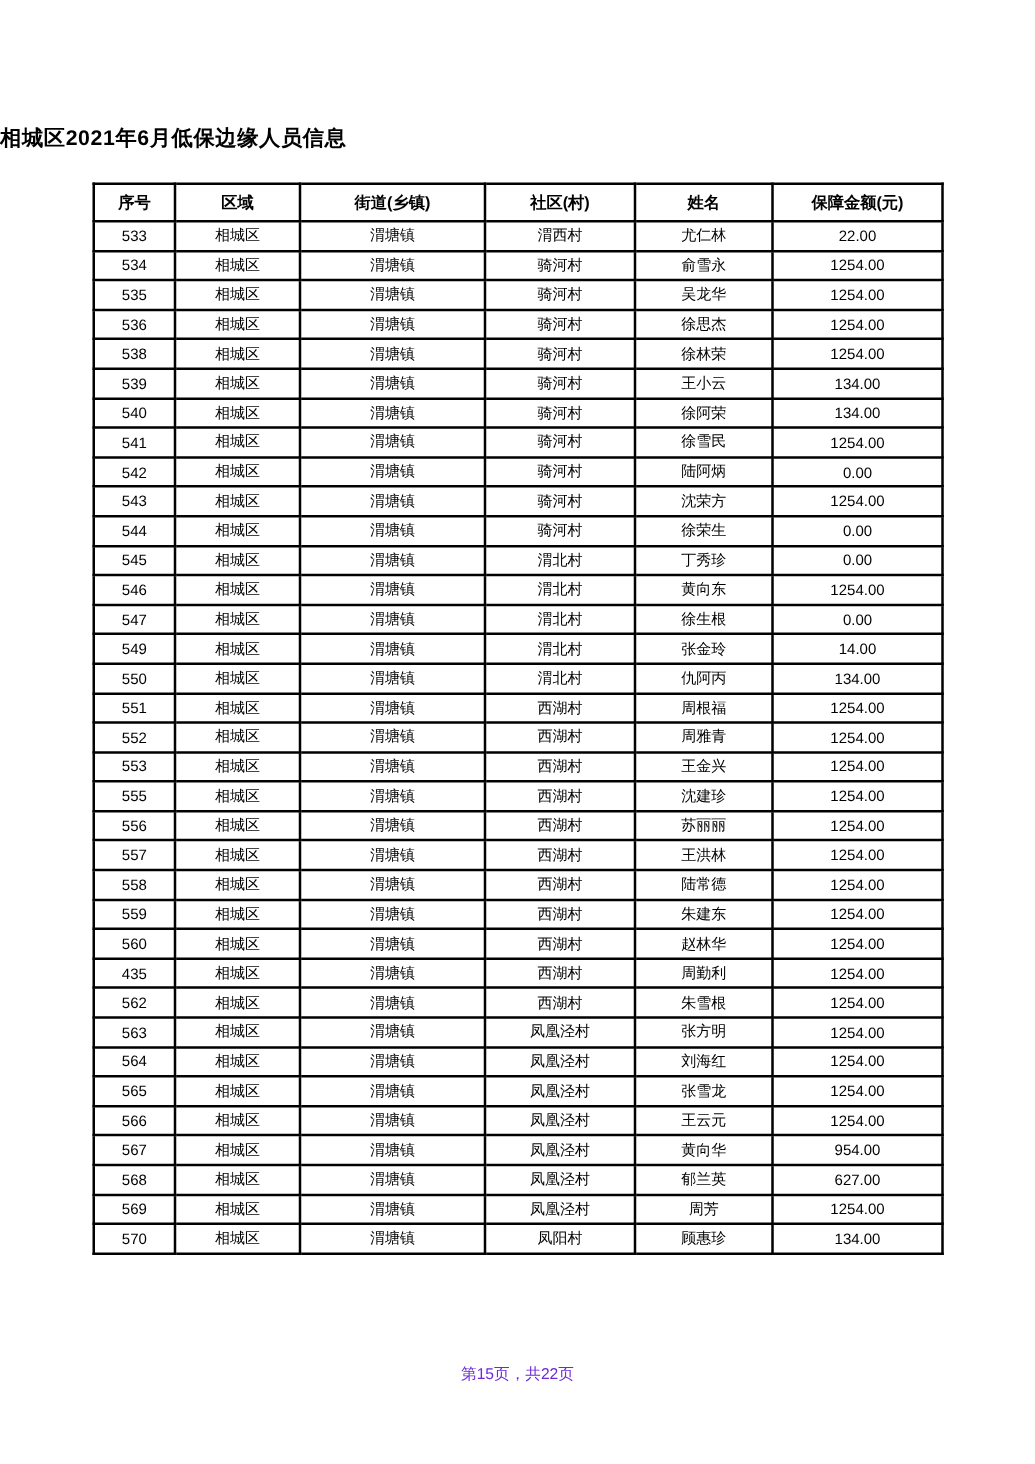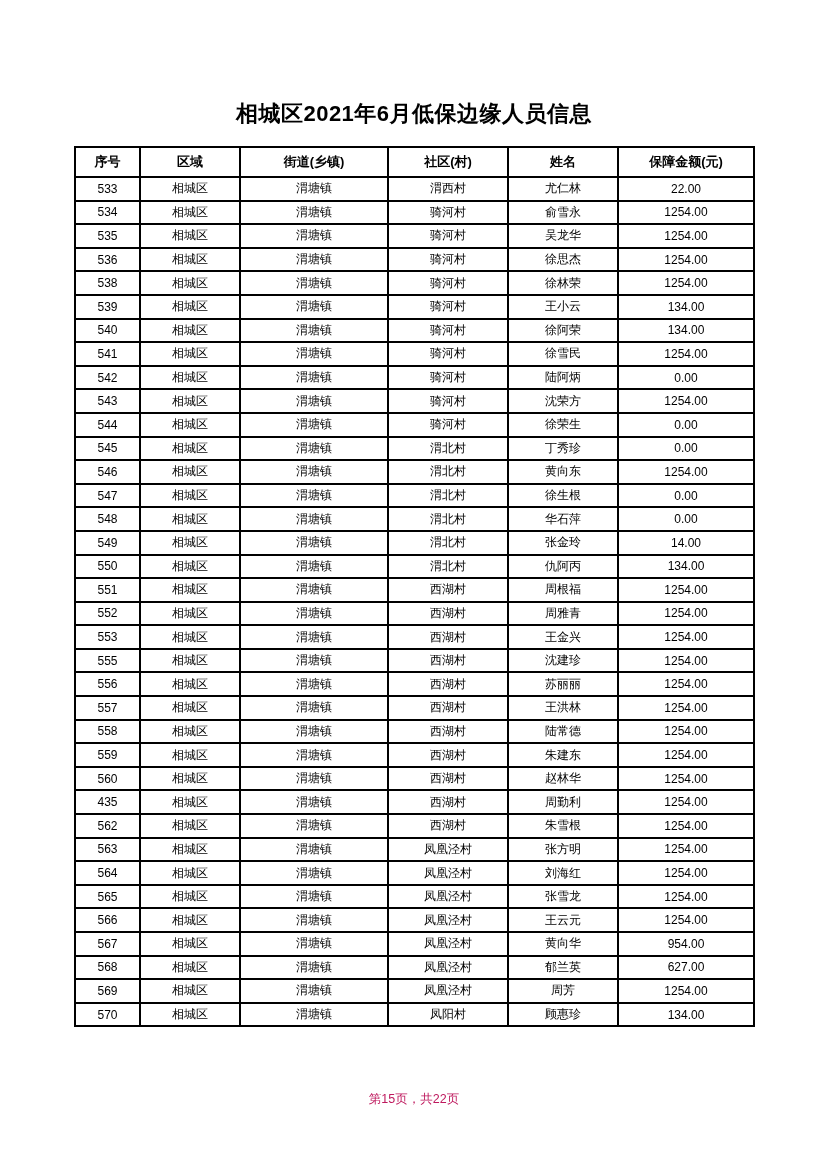--- a/index.html
+++ b/index.html
@@ -13,22 +13,21 @@
     width: 828px;
     height: 1171px;
     background: #ffffff;
     overflow: hidden;
   }
   .doc-title {
     position: absolute;
     top: 99px;
     left: 0;
     width: 828px;
-    text-align: center;
-    font-size: 22px;
+    font-size: 17px;
     font-weight: bold;
     color: #000000;
     letter-spacing: 0.5px;
   }
   table.benefit-table {
     position: absolute;
     left: 74px;
     top: 146px;
     width: 679px;
     border-collapse: collapse;
@@ -54,21 +53,21 @@
     font-size: 12px;
     font-weight: normal;
   }
   .page-footer {
     position: absolute;
     top: 1091px;
     left: 0;
     width: 828px;
     text-align: center;
     font-size: 12.5px;
-    color: #be185d;
+    color: #6d28d9;
   }
 </style>
 </head>
 <body>
 
 <div class="page">
 
   <div class="doc-title">相城区2021年6月低保边缘人员信息</div>
 
   <table class="benefit-table">
@@ -197,28 +196,20 @@
         </tr>
         <tr>
           <td>547</td>
           <td>相城区</td>
           <td>渭塘镇</td>
           <td>渭北村</td>
           <td>徐生根</td>
           <td>0.00</td>
         </tr>
         <tr>
-          <td>548</td>
-          <td>相城区</td>
-          <td>渭塘镇</td>
-          <td>渭北村</td>
-          <td>华石萍</td>
-          <td>0.00</td>
-        </tr>
-        <tr>
           <td>549</td>
           <td>相城区</td>
           <td>渭塘镇</td>
           <td>渭北村</td>
           <td>张金玲</td>
           <td>14.00</td>
         </tr>
         <tr>
           <td>550</td>
           <td>相城区</td>

